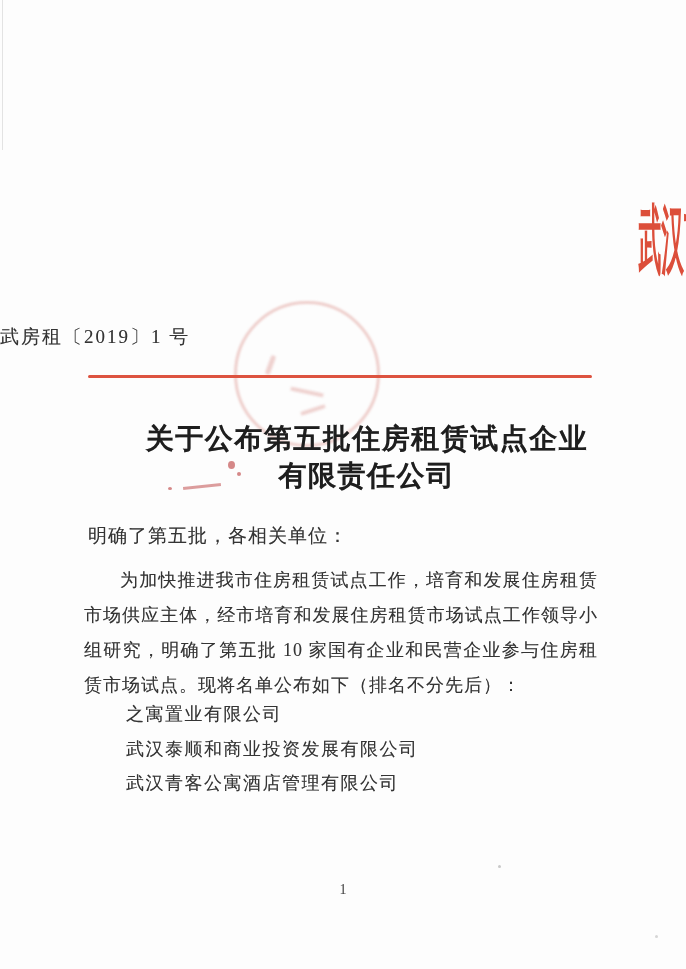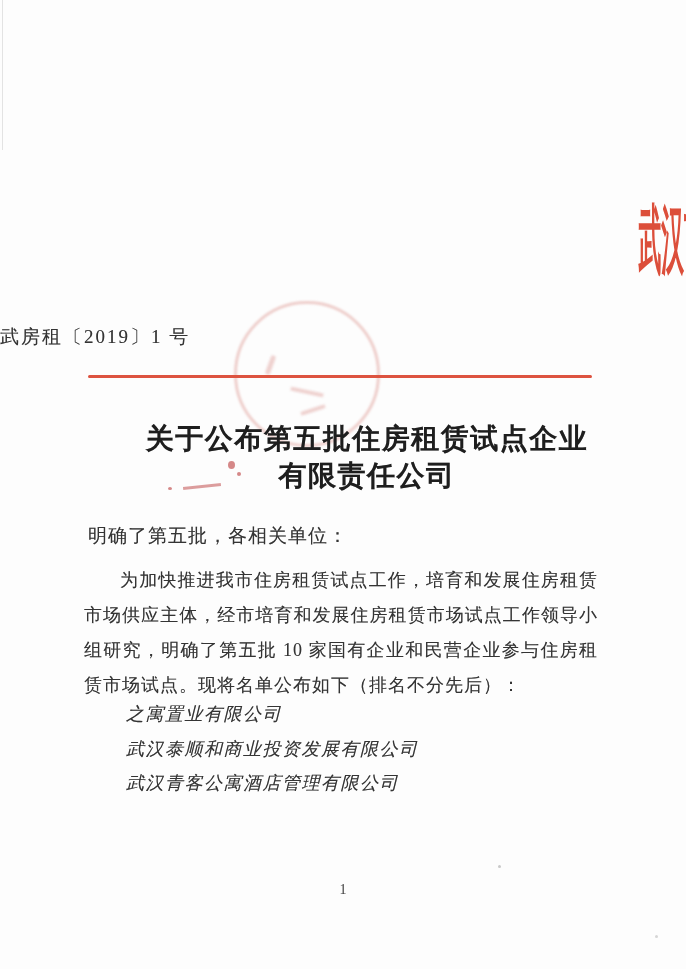--- a/index.html
+++ b/index.html
@@ -88,21 +88,21 @@
   .paragraph {
     position:absolute; top:555px; left:76px; width:514px;
     margin:8px;
     font-size:18px; line-height:35px; letter-spacing:1px;
     text-indent:2em; text-align:justify;
   }
   .companies {
     position:absolute; top:697px; left:126px;
     font-size:18px; line-height:34.5px; letter-spacing:1.5px;
   }
-  .company-row { white-space:nowrap;font-style:italic; }
+  .company-row { white-space:nowrap; }
 
   .page-number {
     position:absolute; top:882px; left:0; width:100%;
     text-align:center;
     font-size:14px; color:#3c3c3c;
   }
 </style>
 </head>
 <body>
 

